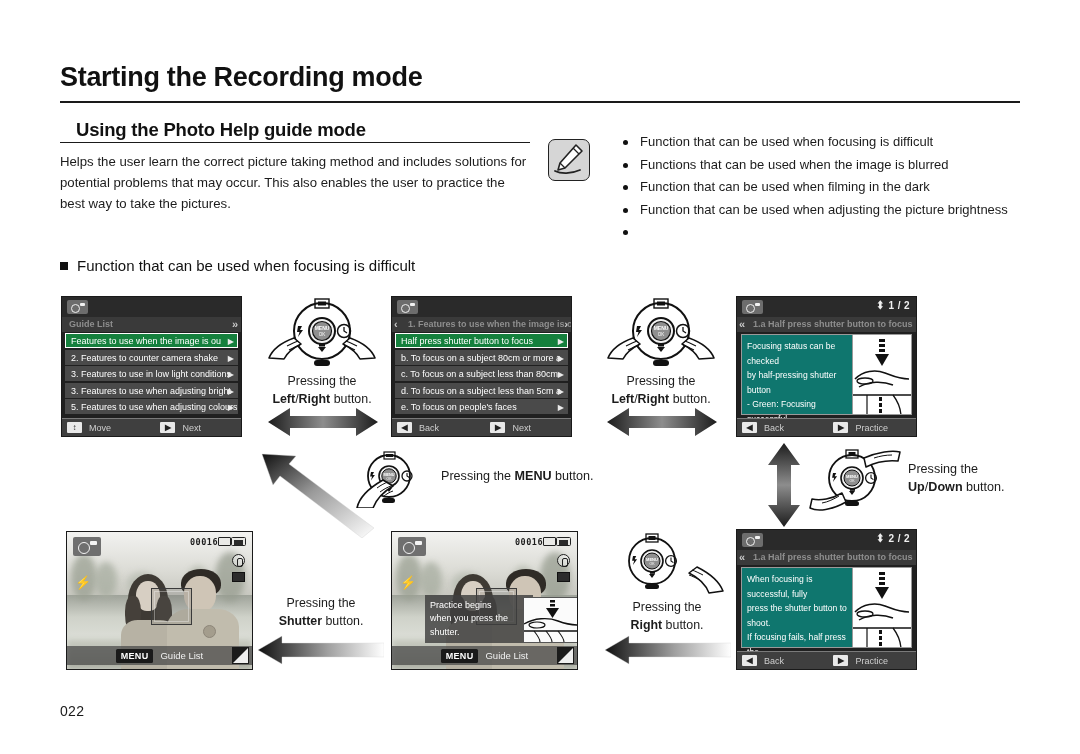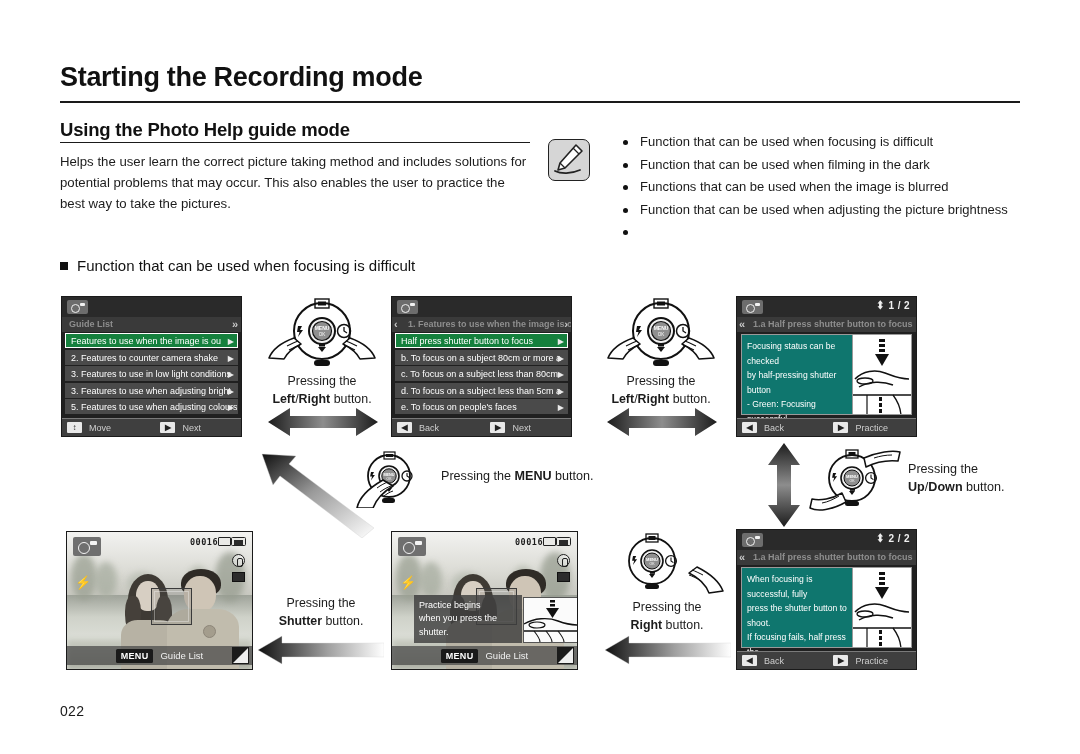--- a/index.html
+++ b/index.html
@@ -26,21 +26,21 @@
   }
   #title-rule {
     position: absolute;
     left: 60px; top: 101px;
     width: 960px; height: 2px;
     background: #1a1a1a;
   }
 
   #section-title {
     position: absolute;
-    left: 60px; top: 119px;
+    left: 76px; top: 119px;
     font-size: 18.5px;
     font-weight: bold;
     letter-spacing: -0.2px;
     color: #111;
   }
   #section-rule {
     position: absolute;
     left: 60px; top: 142px;
     width: 470px; height: 1.3px;
     background: #1a1a1a;
@@ -420,21 +420,21 @@
   }
   .corner-tri::after {
     content:"";
     position:absolute; left: -1px; top: -1px;
     width: 0; height: 0;
     border-left: 17px solid #1b1b1b;
     border-bottom: 17px solid transparent;
   }
   .practice-box {
     position: absolute;
-    left: 22px; bottom: 26px;
+    left: 33px; bottom: 26px;
     width: 108px;
     background: rgba(62,62,62,0.82);
     color: #fff;
     font-size: 9px;
     line-height: 13.5px;
     padding: 4px 5px;
   }
   .practice-img {
     position: absolute;
     left: 131px; bottom: 26px;
@@ -491,25 +491,25 @@
     </svg>
   </div>
   <div id="note-body">
 
     <div class="note-item">
       <span class="note-dot"></span>
       <span>Function that can be used when focusing is difficult</span>
     </div>
     <div class="note-item">
       <span class="note-dot"></span>
-      <span>Function that can be used when filming in the dark</span>
+      <span>Functions that can be used when the image is blurred</span>
     </div>
     <div class="note-item">
       <span class="note-dot"></span>
-      <span>Functions that can be used when the image is blurred</span>
+      <span>Function that can be used when filming in the dark</span>
     </div>
     <div class="note-item">
       <span class="note-dot"></span>
       <span>Function that can be used when adjusting the picture brightness</span>
     </div>
     <div class="note-item">
       <span class="note-dot"></span>
     </div>
   </div>
 </div>

